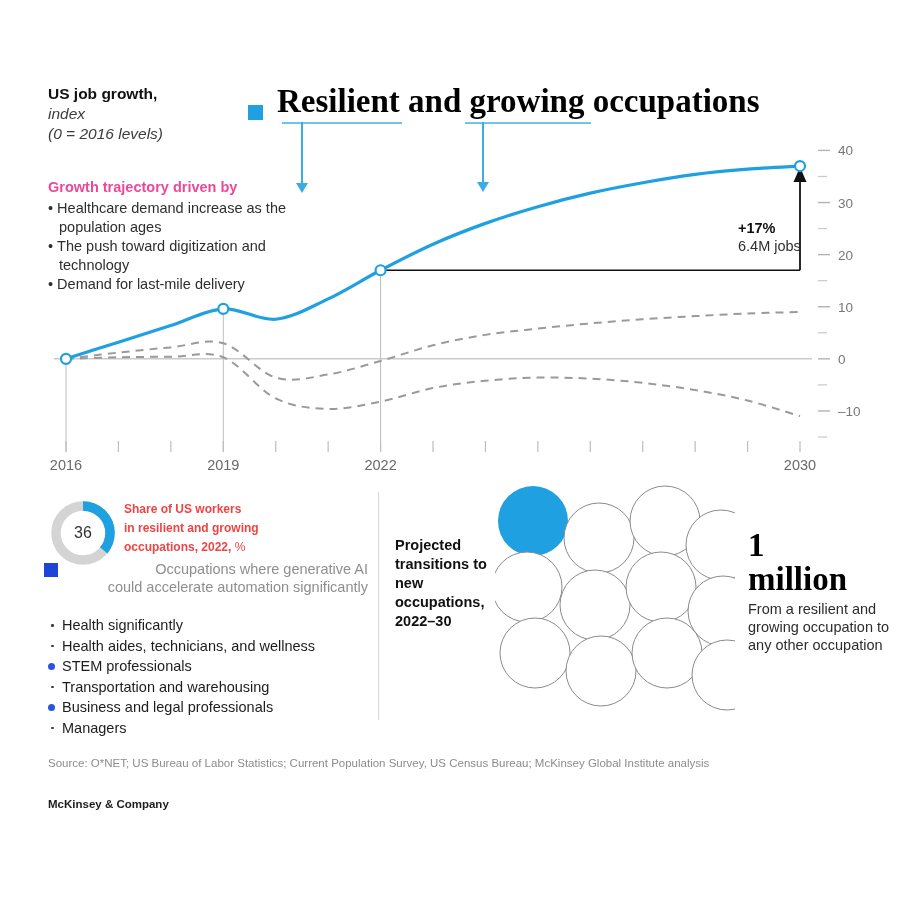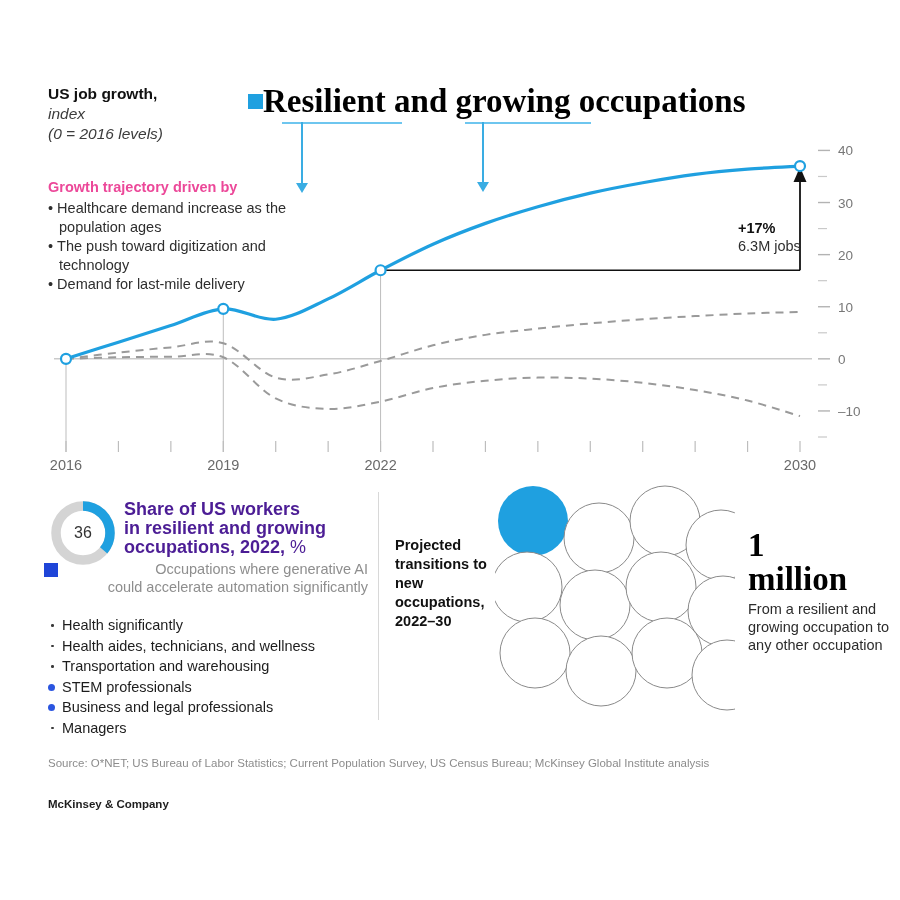--- a/index.html
+++ b/index.html
@@ -20,21 +20,21 @@
   
   #kicker {
     left: 48px; top: 84px; width: 210px;
     font-size: 15.5px; line-height: 20px; color: #333333;
   }
   #kicker .k-bold { font-weight: bold; color: #111111; }
   #kicker .k-reg { color: #3c3c3c; font-style: italic; }
 
   #title-wrap {
     left: 248px; top: 82px; width: 620px;
-    display: flex; align-items: flex-start; 
+    display: flex; align-items: flex-end; gap: 14px;
   }
   #title-marker {
     width: 15px; height: 15px; margin-top: 12px; flex: 0 0 auto;
     background: #1fa0e0;
   }
   #title-text {
     font-family: "Liberation Serif", serif;
     font-size: 33px; font-weight: bold; color: #000000;
     line-height: 38px; white-space: nowrap;
   }
@@ -87,21 +87,21 @@
 
   
   #donut-wrap { left: 48px; top: 498px; width: 70px; height: 70px; }
   #donut-value {
     position: absolute; left: 0; top: 0; width: 70px; height: 70px;
     display: flex; align-items: center; justify-content: center;
     font-size: 16px; color: #333333;
   }
   #donut-label {
     left: 124px; top: 500px; width: 215px;
-    font-size: 18px; line-height: 19px; font-weight: bold; color: #4c1d95;
+    font-size: 12px; line-height: 19px; font-weight: bold; color: #ef4444;
   }
   #donut-label .pct-reg { font-weight: normal; }
 
   #ai-legend {
     left: 44px; top: 560px; width: 300px;
     font-size: 14.5px; line-height: 18px; color: #8e8e8e;
     padding-left: 24px; text-indent: 0; text-align: right;
   }
   #ai-legend-sq {
     left: 44px; top: 563px; width: 14px; height: 14px; background: #1f45d8;
@@ -226,21 +226,21 @@
     <line x1="800" y1="270.2631578947369" x2="800" y2="180.0526315789474" stroke="#111111" stroke-width="1.8"></line>
     <path d="M800,167.0526315789474 L793.5,182.0526315789474 L806.5,182.0526315789474 Z" fill="#111111"></path>
     <path d="M66.00,358.84 C74.74,356.06 100.95,347.73 118.43,342.17 C135.90,336.61 153.38,331.05 170.86,325.49 C188.33,319.94 205.81,309.86 223.29,308.82 C240.76,307.78 258.24,320.89 275.71,319.24 C293.19,317.59 310.67,307.08 328.14,298.92 C345.62,290.76 363.10,279.38 380.57,270.26 C398.05,261.14 415.52,252.03 433.00,244.21 C450.48,236.39 467.95,229.62 485.43,223.37 C502.90,217.12 520.38,211.73 537.86,206.69 C555.33,201.66 572.81,197.14 590.29,193.15 C607.76,189.15 625.24,185.85 642.71,182.73 C660.19,179.60 677.67,176.65 695.14,174.39 C712.62,172.13 730.10,170.57 747.57,169.18 C765.05,167.79 791.26,166.57 800.00,166.05" fill="none" stroke="#1fa0e0" stroke-width="3.2" stroke-linecap="round" stroke-linejoin="round"></path>
     <circle cx="66" cy="358.8421052631579" r="5" fill="#ffffff" stroke="#1fa0e0" stroke-width="2.2"></circle>
     <circle cx="223.28571428571428" cy="308.82105263157894" r="5" fill="#ffffff" stroke="#1fa0e0" stroke-width="2.2"></circle>
     <circle cx="380.57142857142856" cy="270.2631578947369" r="5" fill="#ffffff" stroke="#1fa0e0" stroke-width="2.2"></circle>
     <circle cx="800" cy="166.0526315789474" r="5" fill="#ffffff" stroke="#1fa0e0" stroke-width="2.2"></circle>
   </svg>
 
 <div id="ann-pct" class="abs">+17%</div>
-<div id="ann-jobs" class="abs">6.3M jobs</div>
+<div id="ann-jobs" class="abs">6.4M jobs</div>
 
 <div id="mid-divider" class="abs"></div>
 
 <div id="donut-wrap" class="abs">
   <svg width="70" height="70" viewBox="0 0 70 70">
     <circle cx="35" cy="35" r="27" fill="none" stroke="#d4d4d4" stroke-width="9.5"></circle>
     <circle id="donut-arc" cx="35" cy="35" r="27" fill="none" stroke="#1fa0e0" stroke-width="9.5" transform="rotate(-90 35 35)" stroke-linecap="butt" stroke-dasharray="61.07 169.65"></circle>
   </svg>
   <div id="donut-value">36</div>
 </div>
@@ -255,22 +255,22 @@
 
 <div id="ai-legend-sq" class="abs"></div>
 <div id="ai-legend" class="abs">
   <div>Occupations where generative AI</div>
   <div>could accelerate automation significantly</div>
 </div>
 
 <div id="occ-list" class="abs">
   <div class="occ"><span class="bul-small"></span><span>Health significantly</span></div>
   <div class="occ"><span class="bul-small"></span><span>Health aides, technicians, and wellness</span></div>
+  <div class="occ"><span class="bul-ai"></span><span>STEM professionals</span></div>
   <div class="occ"><span class="bul-small"></span><span>Transportation and warehousing</span></div>
-  <div class="occ"><span class="bul-ai"></span><span>STEM professionals</span></div>
   <div class="occ"><span class="bul-ai"></span><span>Business and legal professionals</span></div>
   <div class="occ"><span class="bul-small"></span><span>Managers</span></div>
 </div>
 
 <div id="transitions-label" class="abs">Projected transitions to new occupations, 2022–30</div>
 <svg id="circles" class="abs">
     <circle cx="38" cy="38" r="35" fill="#1fa0e0" stroke="none"></circle>
     <circle cx="104" cy="55" r="35" fill="#ffffff" stroke="#8a8a8a" stroke-width="1"></circle>
     <circle cx="170" cy="38" r="35" fill="#ffffff" stroke="#8a8a8a" stroke-width="1"></circle>
     <circle cx="226" cy="62" r="35" fill="#ffffff" stroke="#8a8a8a" stroke-width="1"></circle>

